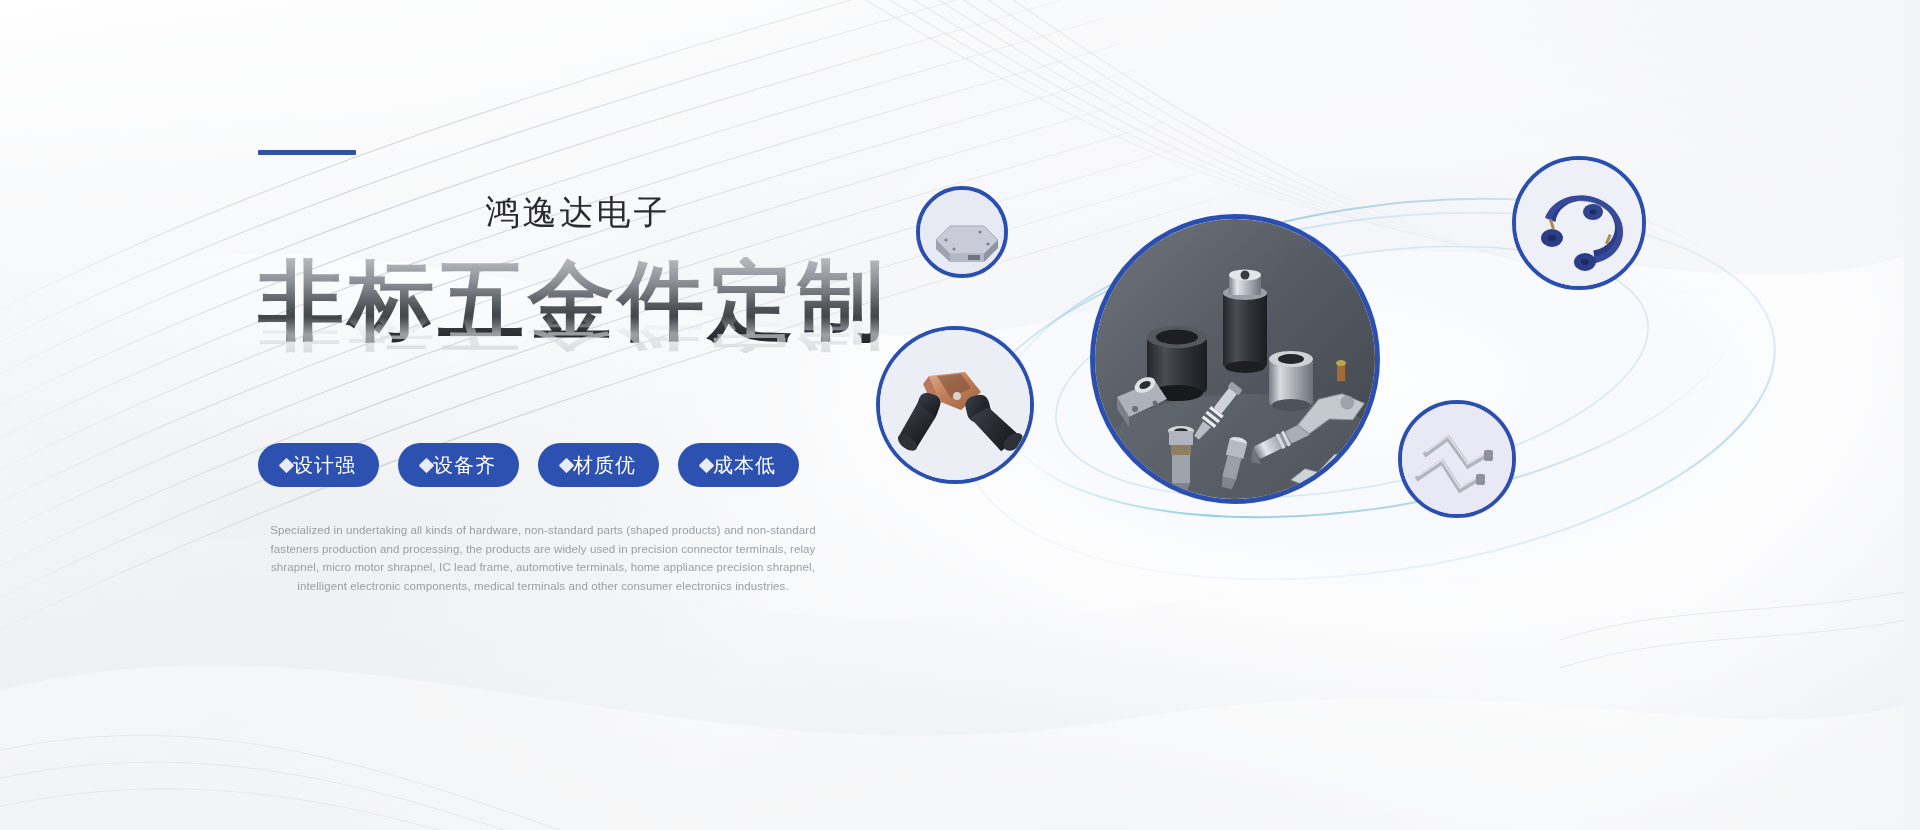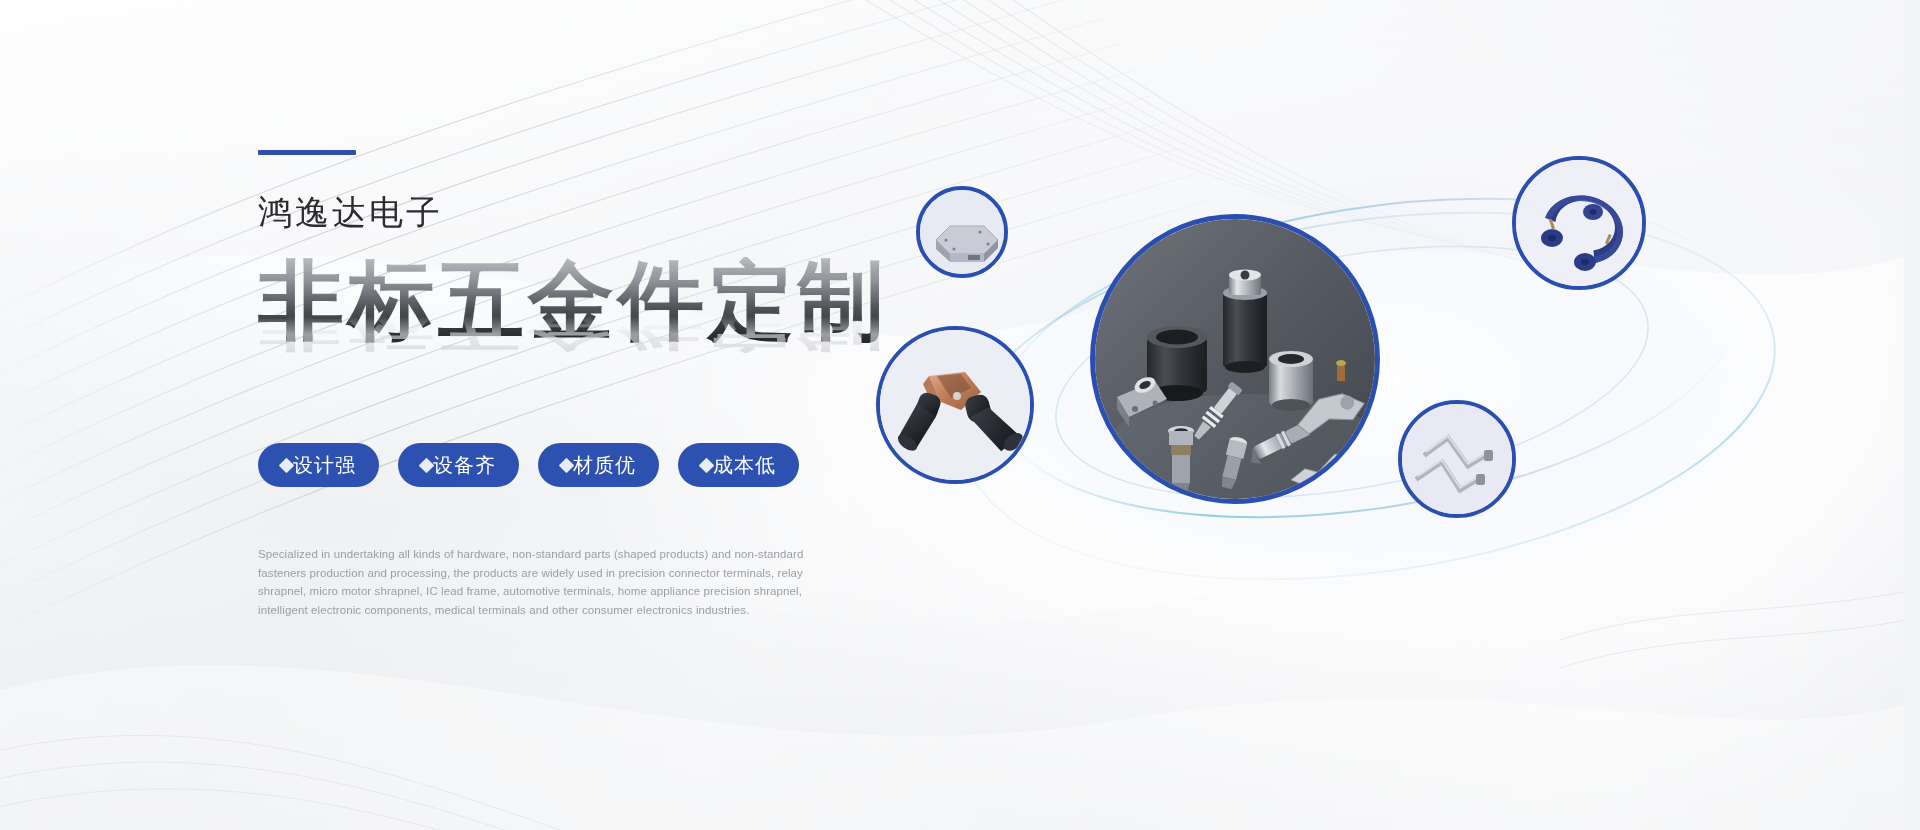--- a/index.html
+++ b/index.html
@@ -10,20 +10,21 @@
     position:relative;
   }
 
   
   #banner{
     position:absolute; inset:0; width:1904px; height:830px; overflow:hidden;
     background:
       radial-gradient(ellipse 900px 620px at 22% 8%, #ffffff 0%, #fafbfc 38%, rgba(250,251,252,0) 72%),
       radial-gradient(ellipse 1100px 700px at 72% 42%, #ffffff 0%, #fdfdfe 40%, rgba(253,253,254,0) 75%),
       linear-gradient(118deg,#f7f8f9 0%,#eef0f2 26%,#f6f7f8 47%,#eceef1 66%,#f4f5f7 85%,#e9ebee 100%);
+    text-align: center;
   }
   .bg-svg{ position:absolute; inset:0; width:1920px; height:830px; }
 
   
   .left-col{ position:absolute; left:258px; top:150px; width:640px; }
 
   .accent-rule{
     width:98px; height:5px; background:#2f51a8; border-radius:1px;
     margin-bottom:40px;
   }
@@ -56,21 +57,21 @@
     height:44px; padding:0 23px; border-radius:22px;
     background:#2d51b0; color:#fff; font-size:20px; letter-spacing:1px;
     white-space:nowrap;
   }
   .pill .diamond{
     width:11px; height:11px; background:#e8ecf6;
     transform:rotate(45deg); flex:0 0 auto; border-radius:1px;
   }
 
   .blurb{
-    margin-top:58px; width:570px;
+    margin-top:34px; width:570px;
     font-size:11.5px; line-height:1.62; color:#9a9ea4; letter-spacing:.1px;
   }
 
   
   .visual{ position:absolute; left:900px; top:110px; width:960px; height:520px; }
   .visual svg{ position:absolute; inset:0; }
 
   .node{
     position:absolute; border-radius:50%;
     border:4px solid #2a4fb0; overflow:hidden;

